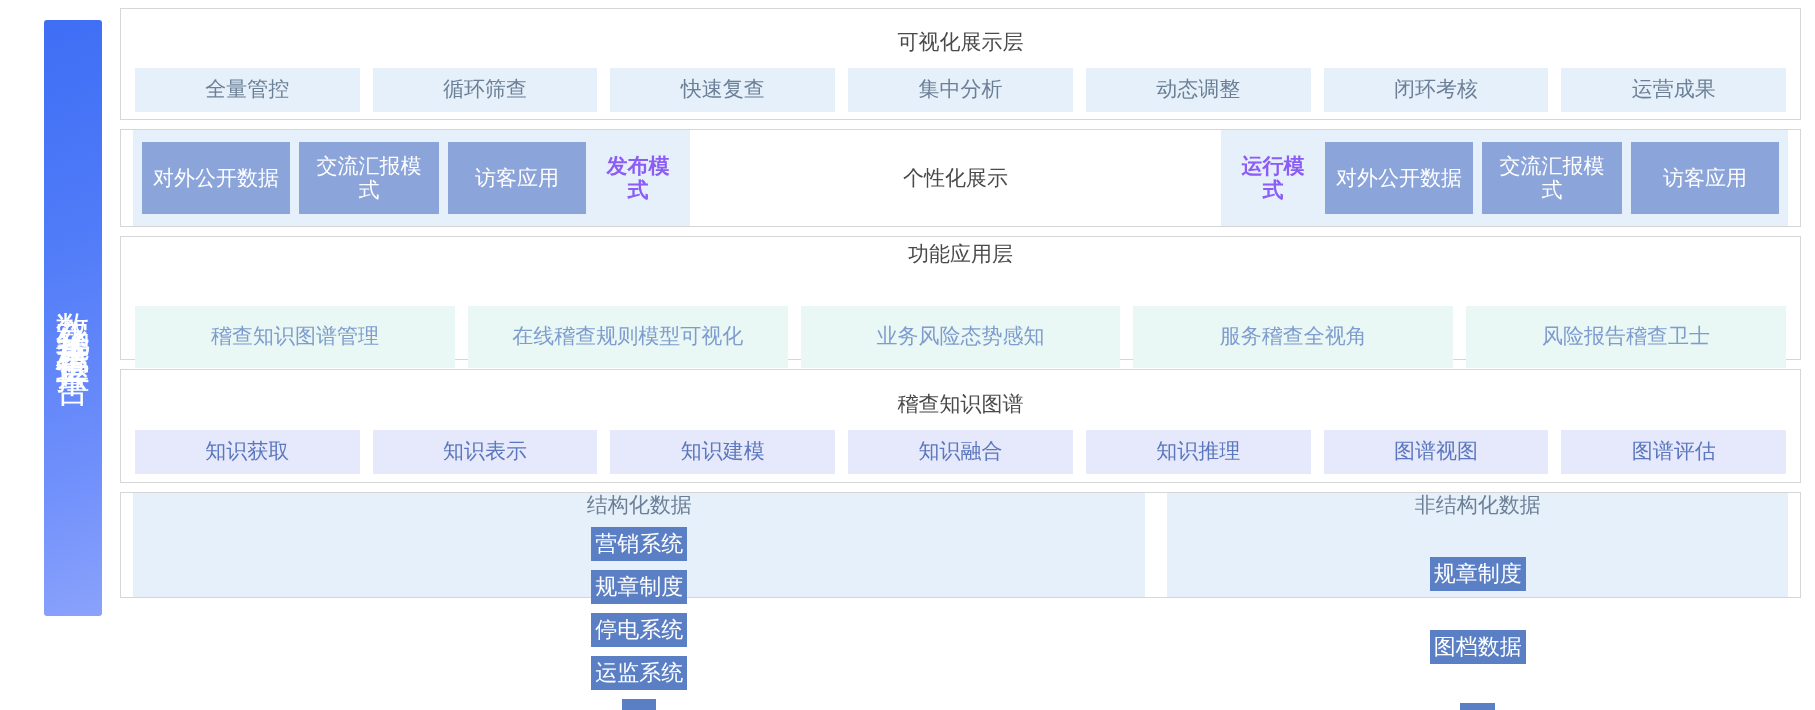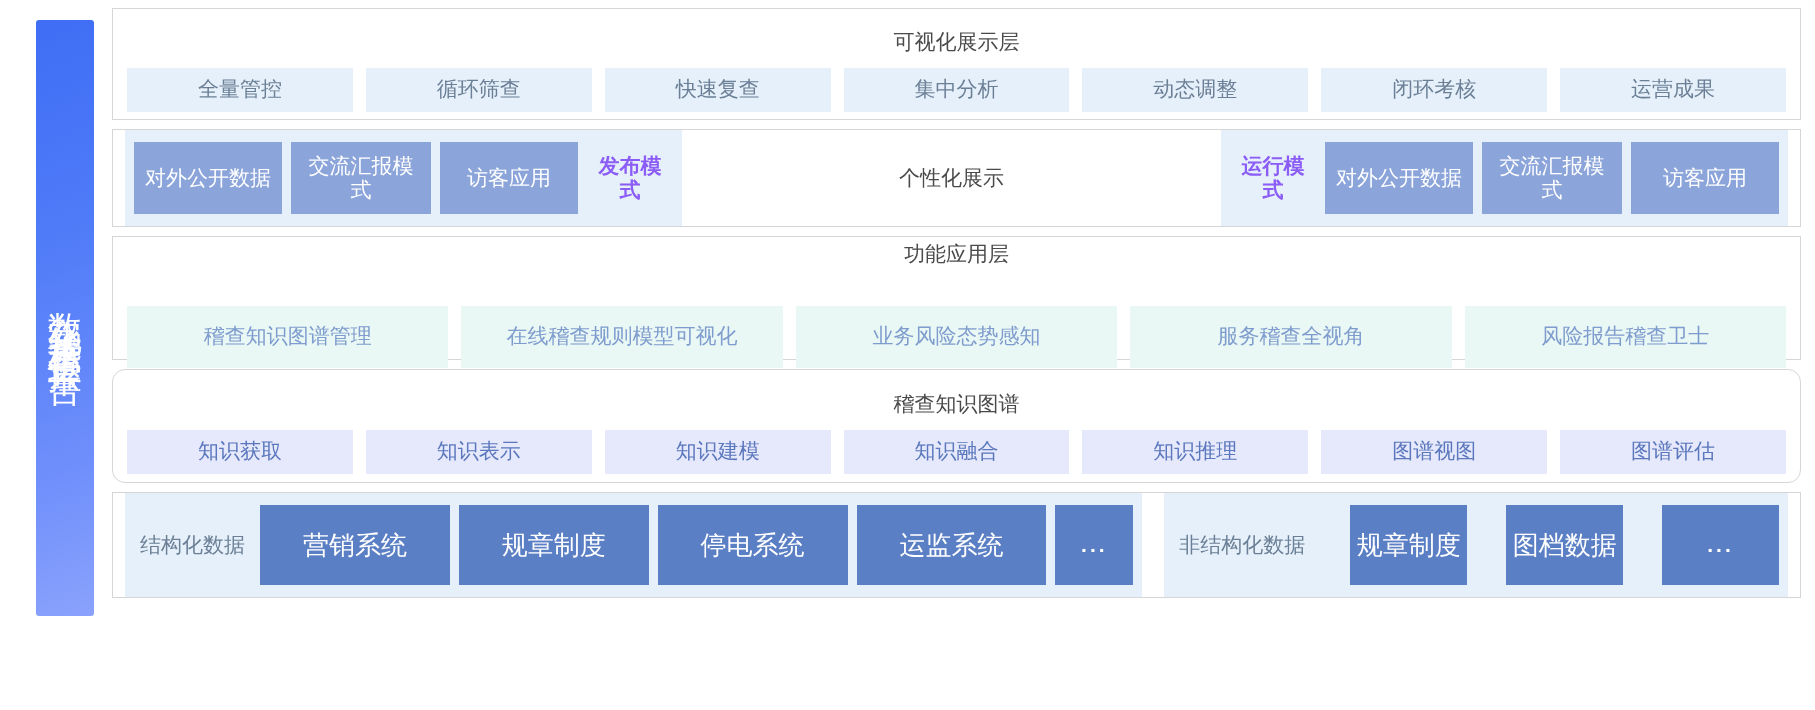--- a/index.html
+++ b/index.html
@@ -13,21 +13,21 @@
     height: 710px;
     font-family: "Liberation Sans", "DejaVu Sans", sans-serif;
     overflow: hidden;
   }
   .page {
     position: relative;
     width: 1815px;
     height: 636px;
     display: flex;
     box-sizing: border-box;
-    padding: 8px 14px 8px 8px;
+    padding: 8px 14px 8px 16px;
   }
 
   
   .banner {
     width: 58px;
     margin: 12px 0 12px 28px;
     border-radius: 3px;
     background: linear-gradient(160deg, #3f6ef5 0%, #4f7bf8 35%, #6f8ffb 75%, #8aa2fc 100%);
     display: flex;
     align-items: center;
@@ -152,21 +152,21 @@
   
   .panel--func { height: 124px; padding: 14px 0 0 0; gap: 28px; }
   .panel--func .panel-title { margin-bottom: 12px; }
   .panel--func .chip {
     height: 62px;
     background: #e9f7f5;
     color: #7e9ccd;
   }
 
   
-  .panel--graph { height: 114px; padding: 14px 0 0 0; border-radius: 13px; }
+  .panel--graph { height: 114px; padding: 14px 0 0 0; }
   .panel--graph .panel-title { margin-bottom: 14px; }
   .panel--graph .chip {
     height: 44px;
     background: #e6e9fb;
     color: #5b77bd;
   }
 
   
   .panel--data {
     height: 106px;
@@ -182,20 +182,21 @@
     box-sizing: border-box;
   }
   .data-group {
     background: #e6f0fa;
     display: flex;
     align-items: center;
     gap: 9px;
     padding: 0 9px;
     box-sizing: border-box;
     height: 100%;
+    flex-direction: column;
   }
   .data-group--structured { flex: 1 1 62%; }
   .data-group--unstructured { flex: 1 1 38%; gap: 39px; }
   .data-label {
     flex: 0 0 auto;
     min-width: 86px;
     display: flex;
     align-items: center;
     justify-content: center;
     text-align: center;
@@ -206,21 +207,21 @@
     box-sizing: border-box;
   }
   .data-tile {
     flex: 1 1 0;
     display: flex;
     align-items: center;
     justify-content: center;
     text-align: center;
     background: #5b7fc4;
     color: #ffffff;
-    font-size: 26px;
+    font-size: 22px;
     height: 80px;
     box-sizing: border-box;
     padding: 2px 4px;
   }
   .data-tile--narrow { flex: 0 0 78px; }
   .ellipsis-glyph {
     letter-spacing: 3px;
     font-size: 21px;
     font-weight: 700;
   }

